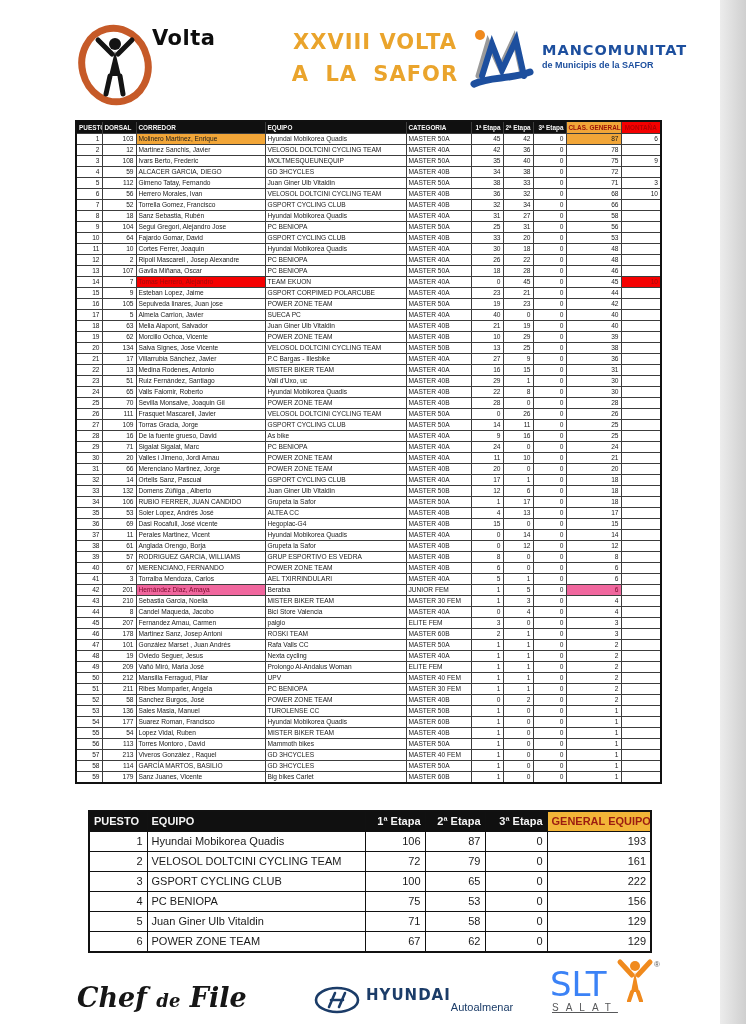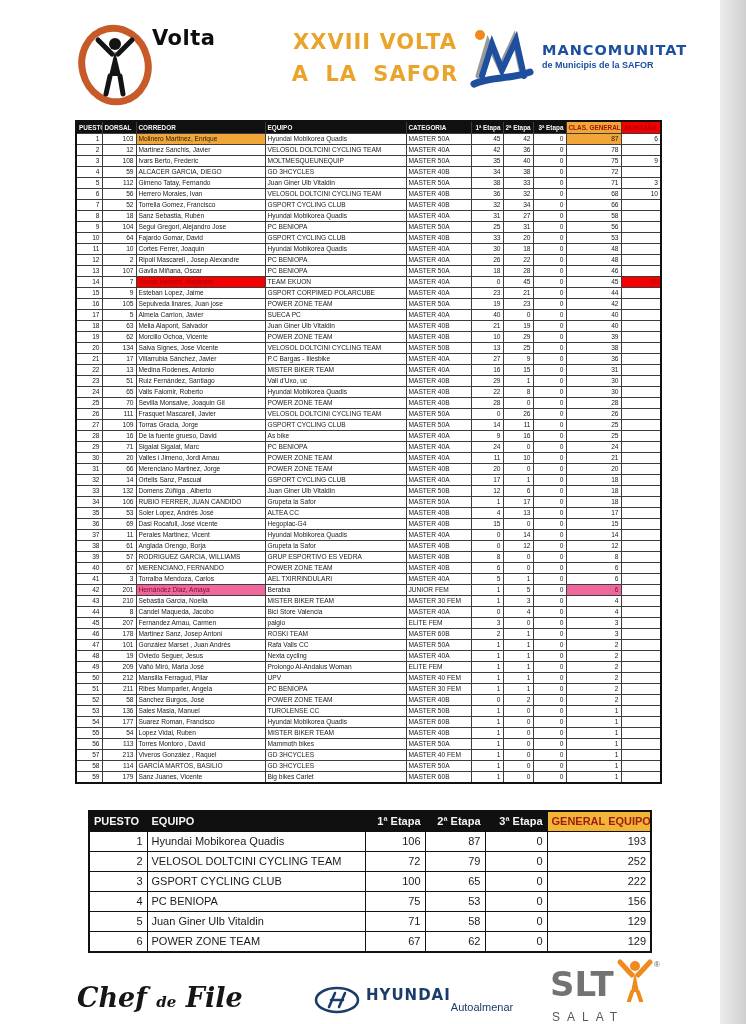--- a/index.html
+++ b/index.html
@@ -49,33 +49,33 @@
   #teams{position:absolute;left:88px;top:810px;width:562px;font-size:11px;border:2px solid #111;}
   #teams td,#teams th{border:1.5px solid #111;padding:0 4px;height:19px;line-height:19px;
         white-space:nowrap;overflow:hidden;}
   #teams thead th{background:#101010;color:#f5f5f5;font-weight:bold;font-size:11px;}
   #teams thead th:nth-child(6){background:#F2B538;color:#9C1C10;}
   .tc1{width:58px}.tc2{width:218px}.tc3{width:60px}.tc4{width:60px}.tc5{width:62px}.tc6{width:104px}
 
   
   .chef{position:absolute;left:77px;top:982px;font-family:"DejaVu Serif", serif;
         font-style:italic;font-weight:bold;font-size:27px;color:#161616;}
-  .chef .de{font-size:15px;}
+  .chef .de{font-size:18px;}
   .hyundai{position:absolute;left:314px;top:986px;display:flex;align-items:center;gap:6px;}
   .hyundai-words{display:flex;flex-direction:row;line-height:1;}
   .hyundai-name{font-family:"DejaVu Sans", sans-serif;font-weight:bold;font-size:15px;
         color:#1B3C68;letter-spacing:1px;}
   .hyundai-sub{font-size:11px;color:#1B3C68;margin-top:14px;}
   .slt{position:absolute;left:550px;top:966px;width:115px;}
   .slt-main{position:relative;height:36px;}
-  .slt-word{font-family:"DejaVu Sans", sans-serif;font-weight:bold;font-size:34px;
-        color:#737373;letter-spacing:0px;line-height:36px;}
+  .slt-word{font-family:"DejaVu Sans", sans-serif;font-weight:normal;font-size:34px;
+        color:#3b82f6;letter-spacing:0px;line-height:36px;}
   .slt-fig{position:absolute;left:66px;top:-8px;}
   .slt-reg{position:absolute;left:104px;top:-6px;font-size:8px;color:#57585A;}
-  .slt-sub{font-size:12px;color:#57585A;letter-spacing:7px;margin-top:8px;margin-left:2px;}
+  .slt-sub{font-size:10px;color:#57585A;letter-spacing:7px;margin-top:0;margin-left:2px;text-decoration:underline;}
 </style>
 </head>
 <body>
 
 <div class="page">
 
   <div class="hdr">
     <div class="volta-logo">
       <svg class="volta-ring" width="78" height="82" viewBox="0 0 78 82">
         <ellipse cx="39" cy="41" rx="33" ry="37" fill="none" stroke="#C65A28" stroke-width="7" transform="rotate(-14 39 41)"></ellipse>
@@ -872,21 +872,21 @@
           <td class="a-r">87</td>
           <td class="a-r">0</td>
           <td class="a-r">193</td>
         </tr>
         <tr>
           <td class="a-r">2</td>
           <td class="a-l">VELOSOL DOLTCINI CYCLING TEAM</td>
           <td class="a-r">72</td>
           <td class="a-r">79</td>
           <td class="a-r">0</td>
-          <td class="a-r">252</td>
+          <td class="a-r">161</td>
         </tr>
         <tr>
           <td class="a-r">3</td>
           <td class="a-l">GSPORT CYCLING CLUB</td>
           <td class="a-r">100</td>
           <td class="a-r">65</td>
           <td class="a-r">0</td>
           <td class="a-r">222</td>
         </tr>
         <tr>

